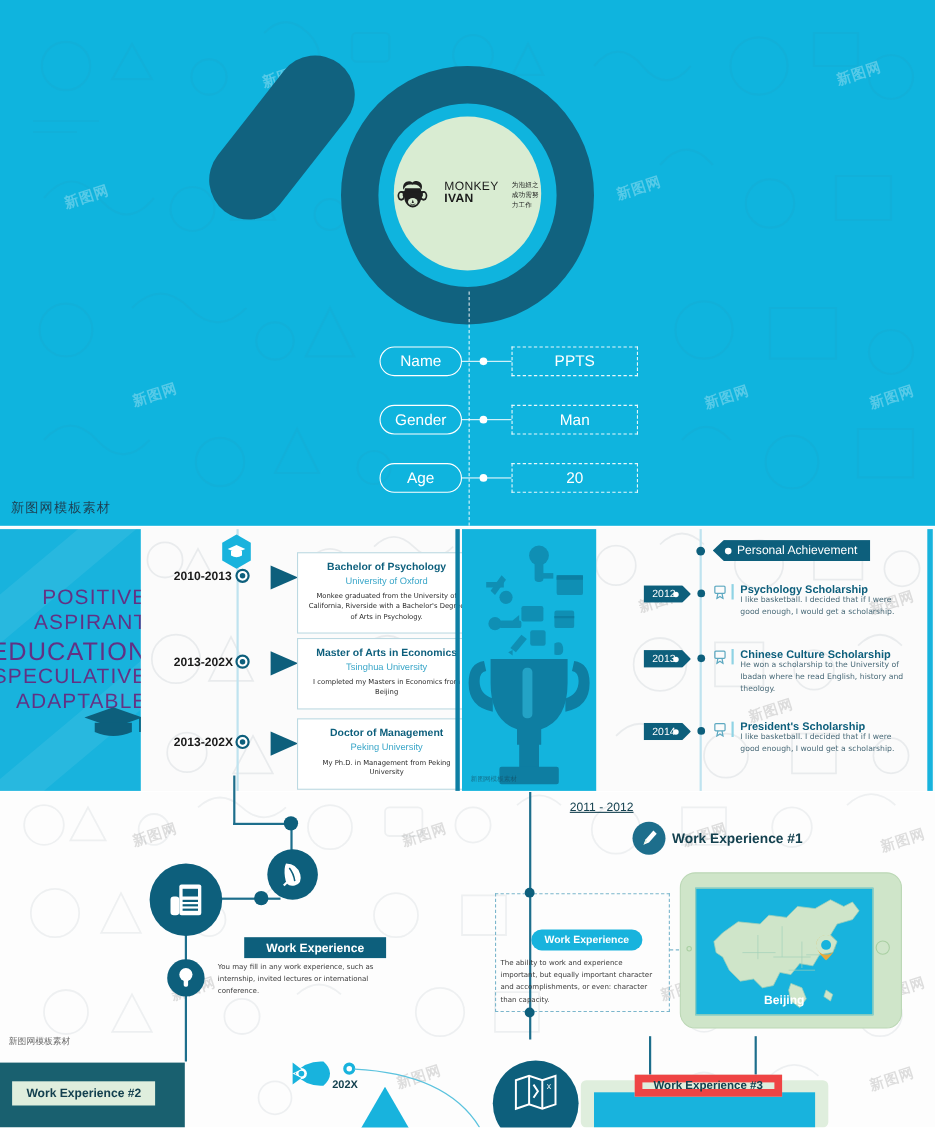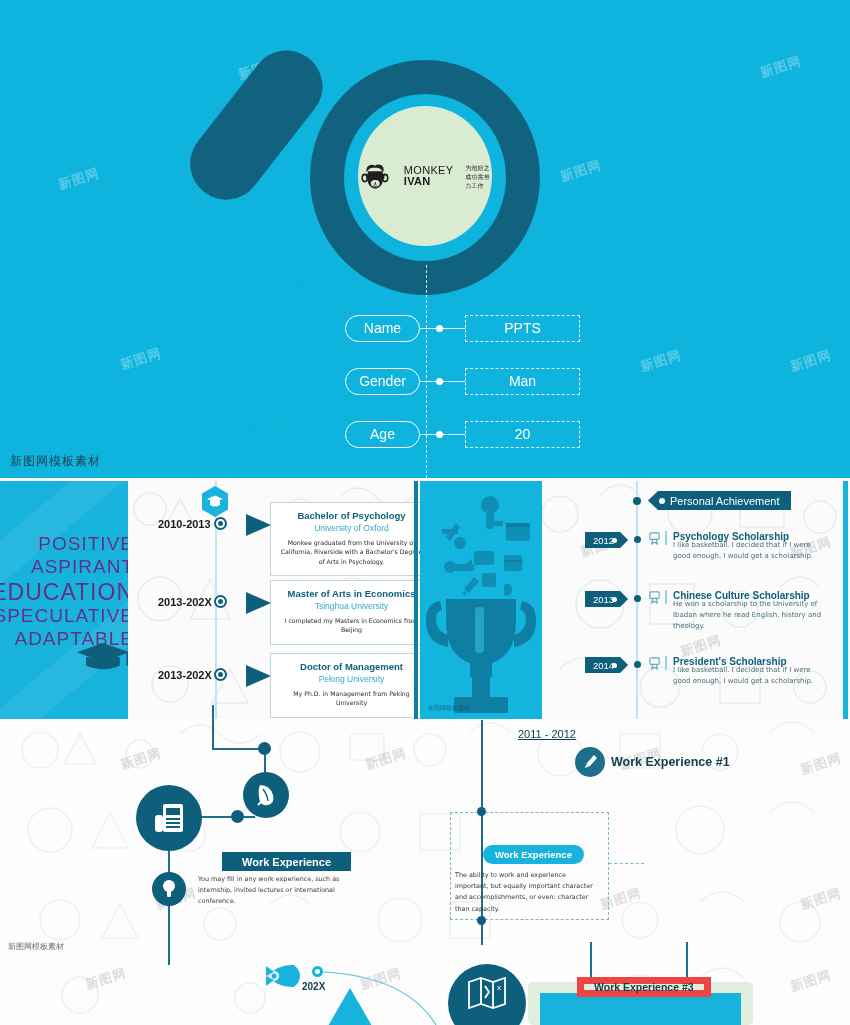--- a/index.html
+++ b/index.html
@@ -732,21 +732,45 @@
   </div>
   <div class="s3-head-title">Work Experience #1</div>
 
   <div class="s3-dashbox"></div>
   <div class="s3-dash-chip">Work Experience</div>
   <div class="s3-dash-desc">The ability to work and experience important, but equally important character and accomplishments, or even: character than capacity.</div>
   <div class="s3-dash-link"></div>
   <div class="s3-smalldot" style="left:477px; top:807px; width:9px; height:9px;"></div>
   <div class="s3-smalldot" style="left:477px; top:916px; width:9px; height:9px;"></div>
 
-
+  <div class="tablet">
+    <div class="tablet-cam"></div>
+    <div class="tablet-home"></div>
+    <div class="tablet-screen">
+      <svg width="162" height="116" viewBox="0 0 162 116">
+        <g fill="#cfe5c9" stroke="#9fcfb9" stroke-width=".7">
+          <path d="M24 40 l14 -10 20 2 8 -8 16 2 10 -10 16 2 14 -8 12 6 8 -4 6 8 -6 8 -14 4 -6 10 6 6 -4 10 -12 2 -6 10 -12 -2 -8 10 -10 -2 -6 12 -10 2 -8 -8 -12 2 -10 -10 -6 -12 -6 -4 -2 -10z"></path>
+          <path d="M86 86 l10 4 4 10 -6 8 -8 -6 -2 -10z"></path>
+          <path d="M118 92 l6 4 -2 6 -6 -4z"></path>
+        </g>
+        <g stroke="#9fcfb9" stroke-width=".6" fill="none">
+          <path d="M56 42 v22 M78 34 v28 M96 48 v24 M70 62 h34 M42 58 h30 M100 60 h22 M84 74 h24"></path>
+        </g>
+        <g>
+          <path d="M118 42 a9 9 0 1 0 .1 0 M118 42 c5 0 9 4 9 9 c0 6 -9 14 -9 14 s-9 -8 -9 -14 c0 -5 4 -9 9 -9z" fill="#e8a93a"></path>
+          <circle cx="118" cy="51" r="4.5" fill="#18b3dd"></circle>
+        </g>
+      </svg>
+      <div class="tablet-city">Beijing</div>
+    </div>
+  </div>
+
+  <div class="s3-we2-box">
+    <div class="s3-we2-chip">Work Experience #2</div>
+  </div>
 
   <svg class="s3-rocket" viewBox="0 0 46 28">
     <path d="M10 14 q10 -12 26 -11 q6 5 6 11 q0 6 -6 11 q-16 1 -26 -11z" fill="#18b3dd"></path>
     <circle cx="16" cy="14" r="5" fill="#ffffff"></circle>
       <circle cx="16" cy="14" r="2.6" fill="#18b3dd"></circle>
     <path d="M8 4 l8 6 -8 4z" fill="#18b3dd"></path>
       <path d="M8 24 l8 -6 -8 -4z" fill="#18b3dd"></path>
     <path d="M36 11 l6 3 -6 3z" fill="#18b3dd"></path>
   </svg>
   <div class="s3-202x-dot"></div>

